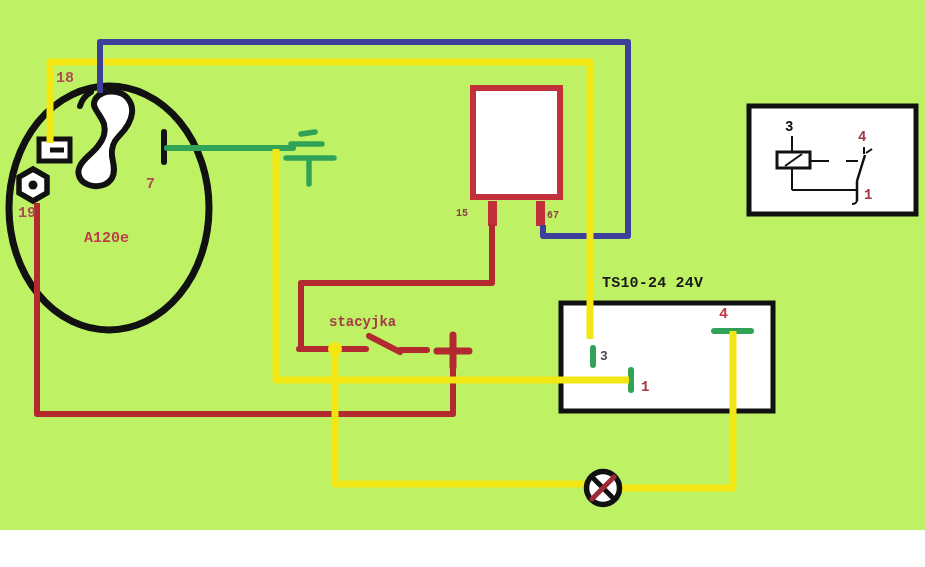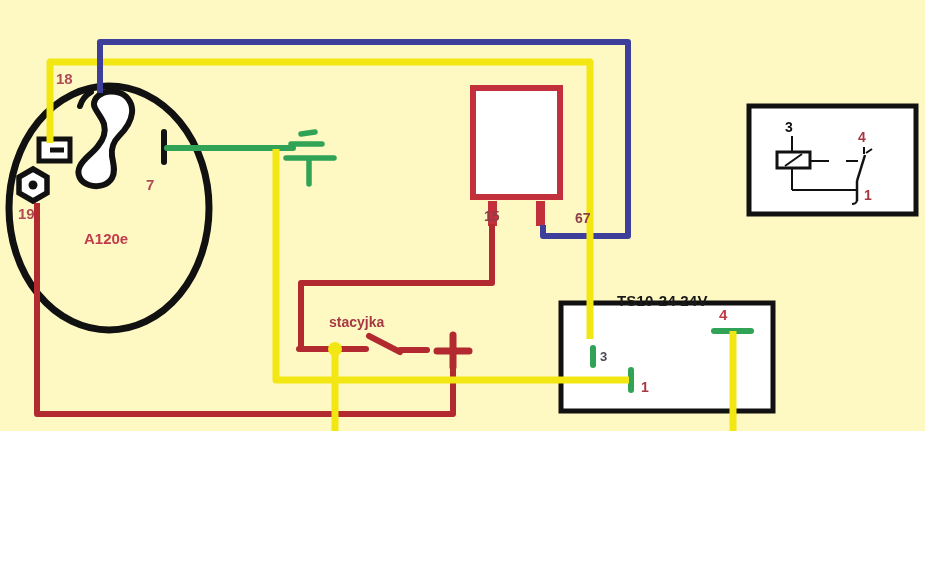--- a/index.html
+++ b/index.html
@@ -1,32 +1,32 @@
 <!DOCTYPE html>
 <html><head>
 <meta charset="utf-8">
 <style>
   html,body{margin:0;padding:0;background:#ffffff;}
   .canvas{
     position:relative;
-    width:925px;height:431px;
-    background:#fef9c3;
-    font-family:Liberation Sans, sans-serif;
+    width:925px;height:530px;
+    background:#bef264;
+    font-family:Liberation Mono, monospace;
     overflow:hidden;
   }
   .diagram-svg{position:absolute;left:0;top:0;}
   .lbl{
     position:absolute;
     font-weight:bold;
     white-space:nowrap;
     user-select:none;
   }
   .lbl-pin   {color:#b04a55;font-size:15px;}
   .lbl-name  {color:#c03c4c;font-size:15px;}
-  .lbl-term  {color:#8d3f48;font-size:14px;margin-left:28px;}
+  .lbl-term  {color:#8d3f48;font-size:10px;}
   .lbl-switch{color:#a63944;font-size:14px;}
   .lbl-title {color:#1a1a1a;font-size:15px;letter-spacing:0.2px;}
   .lbl-gray  {color:#4a4a55;font-size:13px;}
   .lbl-dred  {color:#a83744;font-size:14px;}
   .lbl-cred  {color:#c13a46;font-size:15px;}
   .lbl-black {color:#111111;font-size:14px;}
 </style>
 </head>
 <body>
 
@@ -107,21 +107,21 @@
   <span class="lbl lbl-pin" style="left:56px;  top:70px;">18</span>
   <span class="lbl lbl-pin" style="left:18px;  top:205px;">19</span>
   <span class="lbl lbl-pin" style="left:146px; top:176px;">7</span>
   <span class="lbl lbl-name" style="left:84px;  top:230px;text-align:right;">A120e</span>
 
   <span class="lbl lbl-term" style="left:456px; top:208px;">15</span>
   <span class="lbl lbl-term" style="left:547px; top:210px;">67</span>
 
   <span class="lbl lbl-switch" style="left:329px; top:314px;">stacyjka</span>
 
-  <span class="lbl lbl-title" style="left:617px; top:275px;margin-top:17px;">TS10-24 24V</span>
+  <span class="lbl lbl-title" style="left:602px; top:275px;">TS10-24 24V</span>
   <span class="lbl lbl-gray" style="left:600px; top:349px;">3</span>
   <span class="lbl lbl-dred" style="left:641px; top:379px;">1</span>
   <span class="lbl lbl-cred" style="left:719px; top:306px;">4</span>
 
   <span class="lbl lbl-black" style="left:785px; top:119px;">3</span>
   <span class="lbl lbl-dred" style="left:858px; top:129px;">4</span>
   <span class="lbl lbl-dred" style="left:864px; top:187px;">1</span>
 
 </div>
 

